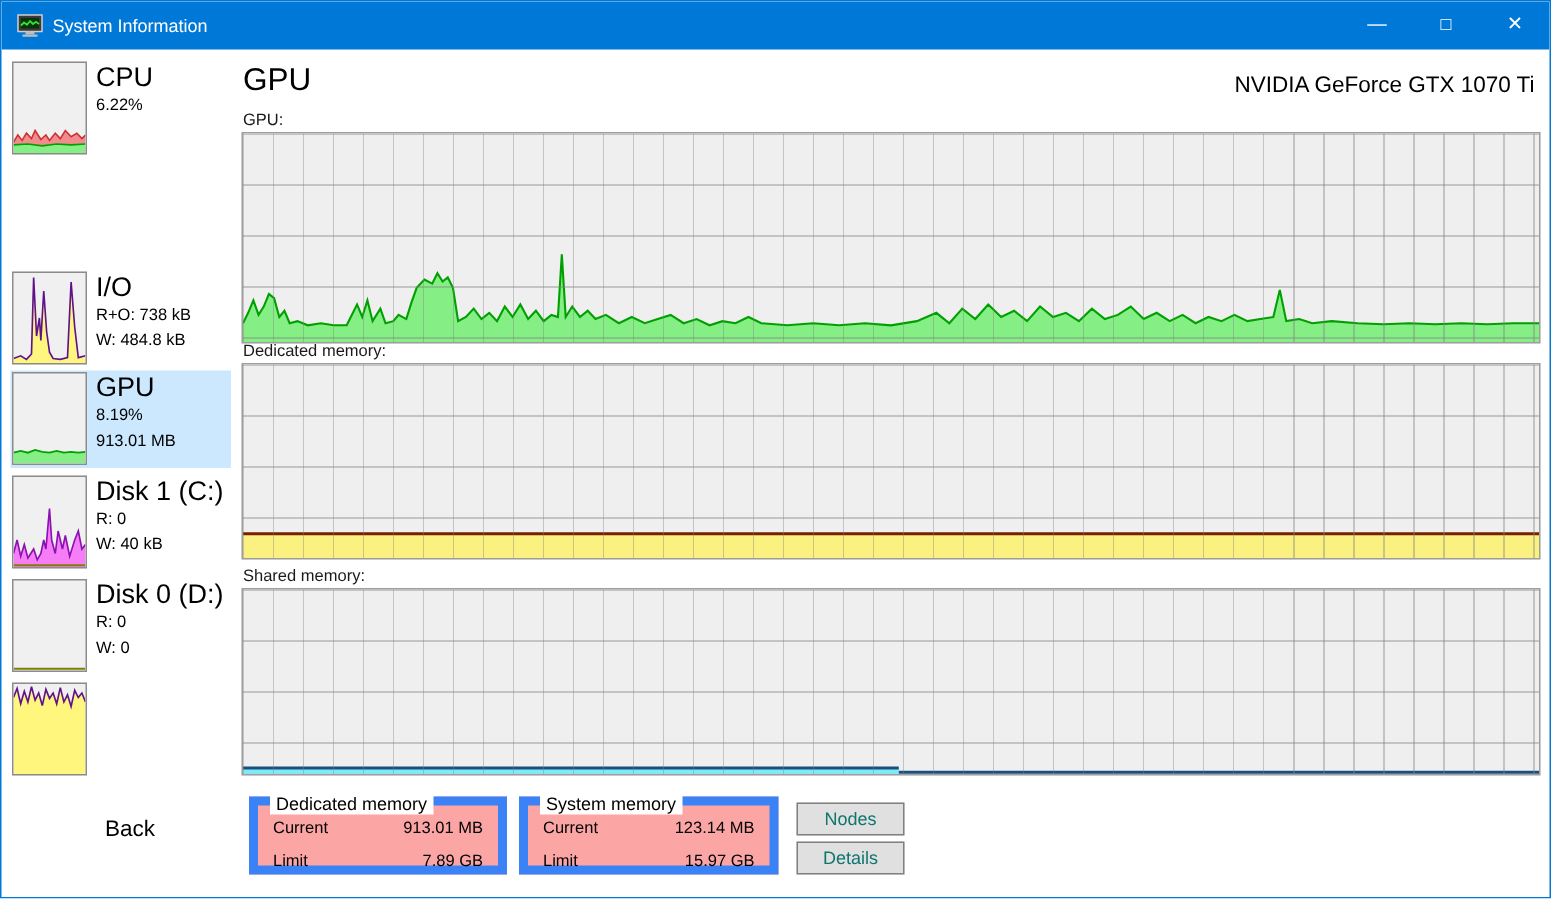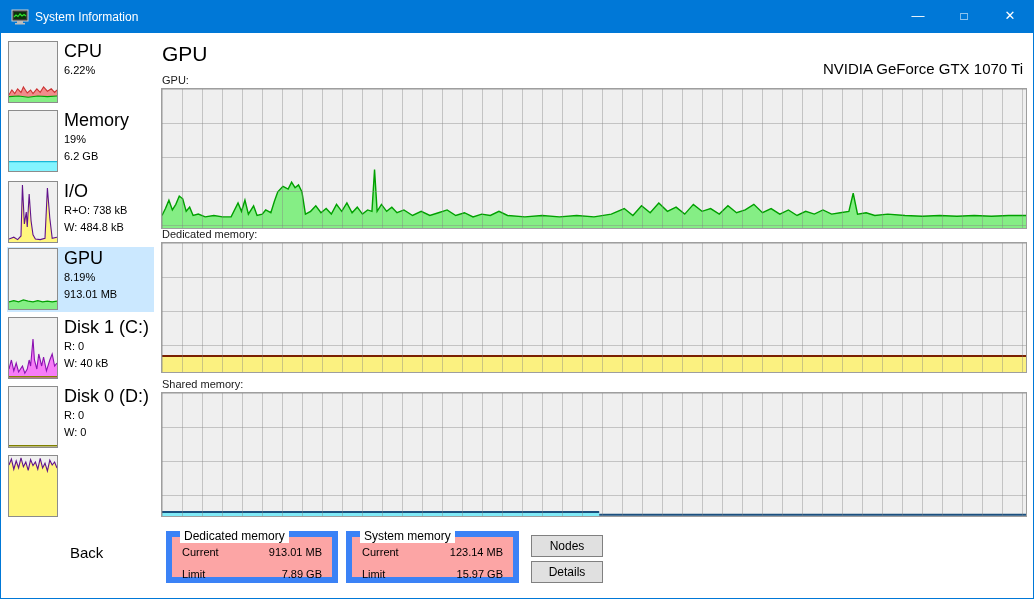--- a/index.html
+++ b/index.html
@@ -25,21 +25,21 @@
   .thumb { position:absolute; left:1px; top:1px; width:50px; height:62px;
            border:1px solid #8C8C8C; background:#F0F0F0; overflow:hidden; }
   .thumb svg { position:absolute; left:0; top:0; width:100%; height:100%; }
   .side-text { position:absolute; left:57px; top:0; width:90px; }
   .side-label { font-size:18px; line-height:22px; color:#000; white-space:nowrap; }
   .side-line  { font-size:11px; line-height:17px; color:#000; white-space:nowrap; }
   #back-button { position:absolute; left:63px; top:504px; font-size:15px; color:#000; cursor:default; }
 
   
   #main-title { position:absolute; left:161px; top:41px; font-size:21px; color:#000; }
-  #device-name { position:absolute; right:10px; top:47px; font-size:15px; color:#000;margin-top:12px; }
+  #device-name { position:absolute; right:10px; top:47px; font-size:15px; color:#000; }
   .graph-label { position:absolute; left:161px; font-size:11px; color:#1a1a1a; }
   #lbl-g1 { top:73px; } #lbl-g2 { top:227px; } #lbl-g3 { top:377px; }
 
   
   .graph { position:absolute; left:160px; width:866px; border:1px solid #9E9E9E;
            background:#EFEFEF; overflow:hidden; }
   #graph-gpu       { top:87px;  height:141px; }
   #graph-dedicated { top:241px; height:131px; }
   #graph-shared    { top:391px; height:125px; }
   .graph svg { position:absolute; left:0; top:0; width:100%; height:100%; }
@@ -53,21 +53,21 @@
   .groupbox { position:absolute; top:530px; height:52px; border:6px solid #3b82f6; background:#fca5a5; }
   #box-dedicated { left:165px; width:172px; }
   #box-shared    { left:345px; width:173px; }
   .groupbox-title { position:absolute; left:8px; top:-8px; background:#fff; padding:0 4px;
                     font-size:12px; color:#000; white-space:nowrap; }
   .gb-row { position:absolute; left:10px; right:10px; height:16px; font-size:11px; color:#000; }
   .gb-row.r1 { top:9px; } .gb-row.r2 { top:31px; }
   .gb-label { position:absolute; left:0; } .gb-value { position:absolute; right:0; }
 
   .push-btn { position:absolute; left:530px; width:72px; height:22px; background:#E0E0E0;
-              border:1px solid #808080; font-size:12px; color:#000000; text-align:center;
+              border:1px solid #808080; font-size:12px; color:#0f766e; text-align:center;
               line-height:20px; cursor:default; }
   #nodes-button { top:534px; } #details-button { top:560px; }
 </style>
 </head>
 <body>
 
 <div id="window">
 
   <div id="titlebar">
     <svg id="app-icon" viewBox="0 0 18 18">
@@ -97,33 +97,20 @@
             <polyline points="0,88 6,80 12,86 18,78 25,84 30,75 38,85 45,80 50,86 57.99999999999999,78 65,84 72,75 80,82 88,78 95,84 100,80" fill="none" stroke="#C33" stroke-width="1.1" vector-effect="non-scaling-stroke"></polyline>
             <polygon points="0,100 0,91 20,90 40,92 60,90 80,91 100,90 100,100" fill="#85EE85"></polygon>
             <polyline points="0,91 20,90 40,92 60,90 80,91 100,90" fill="none" stroke="#00A000" stroke-width="1.1" vector-effect="non-scaling-stroke"></polyline>
           </svg>
         </div>
       <div class="side-text">
         <div class="side-label">CPU</div>
         <div class="side-line">6.22%</div>
       </div>
     </div>
-    <div class="side-item" style="top:69px">
-      <div class="thumb">
-          <svg viewBox="0 0 100 100" preserveAspectRatio="none">
-            <polygon points="0,100 0,84.5 100,84.5 100,100" fill="#83F4FF"></polygon>
-            <polyline points="0,84.5 100,84.5" fill="none" stroke="#18B7D7" stroke-width="1.2" vector-effect="non-scaling-stroke"></polyline>
-          </svg>
-        </div>
-      <div class="side-text">
-        <div class="side-label">Memory</div>
-        <div class="side-line">19%</div>
-        <div class="side-line">6.2 GB</div>
-      </div>
-    </div>
     <div class="side-item" style="top:140px">
       <div class="thumb">
           <svg viewBox="0 0 100 100" preserveAspectRatio="none">
             <polygon points="0,100 0,95 10,92 18,96 25,90 28.000000000000004,5 32,70 36,50 38,75 42,20 46,65 50,88 55.00000000000001,95 65,96 75,94 80,10 85,60 90,94 100,92 100,100" fill="#FFF67E"></polygon>
             <polyline points="0,95 10,92 18,96 25,90 28.000000000000004,5 32,70 36,50 38,75 42,20 46,65 50,88 55.00000000000001,95 65,96 75,94 80,10 85,60 90,94 100,92" fill="none" stroke="#60128B" stroke-width="1.1" vector-effect="non-scaling-stroke"></polyline>
           </svg>
         </div>
       <div class="side-text">
         <div class="side-label">I/O</div>
         <div class="side-line">R+O: 738 kB</div>

